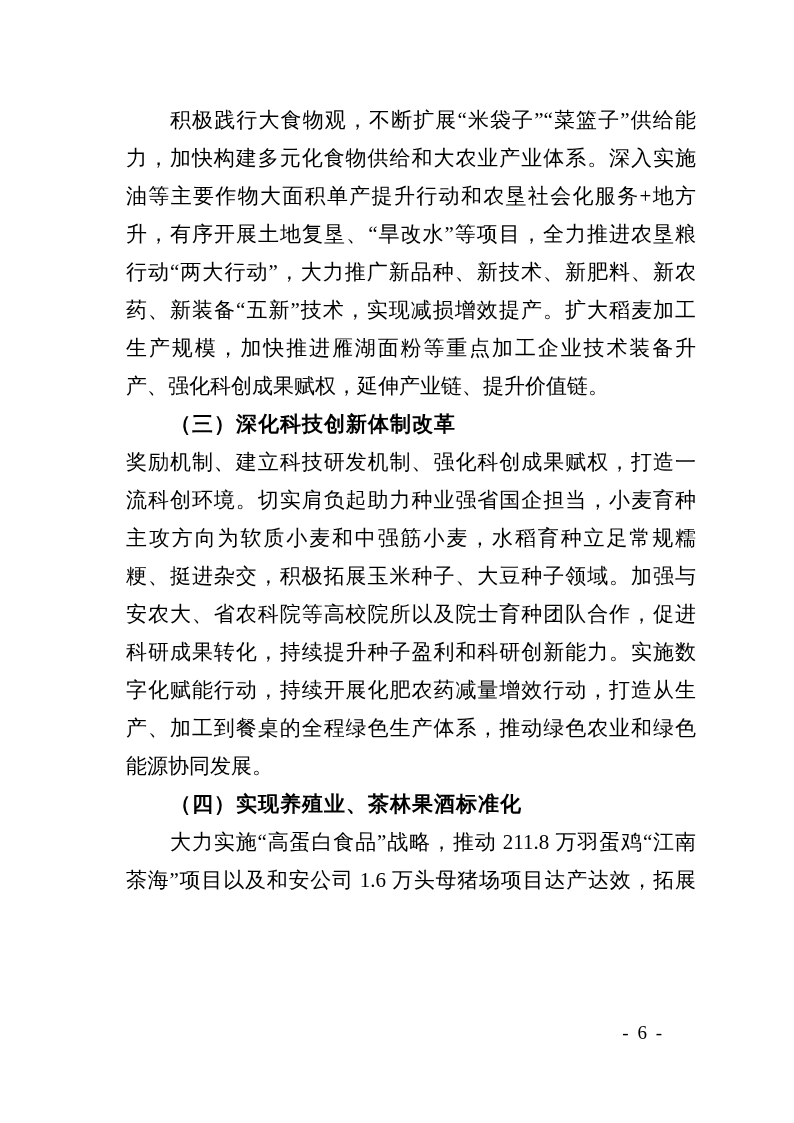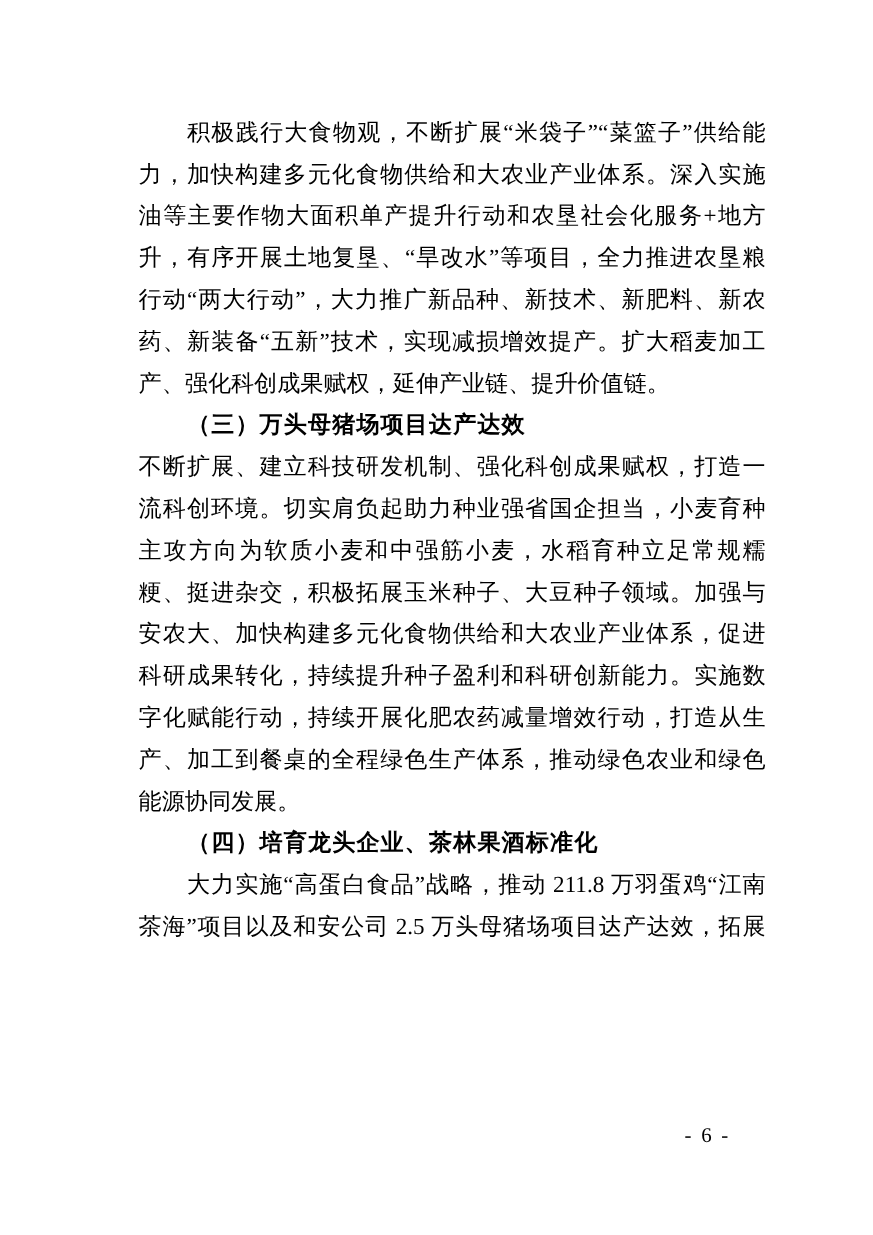--- a/index.html
+++ b/index.html
@@ -56,29 +56,30 @@
 <body>
 
 <div class="page">
   <div class="content">
     <div class="line indent">积极践行大食物观，不断扩展“米袋子”“菜篮子”供给能</div>
     <div class="line">力，加快构建多元化食物供给和大农业产业体系。深入实施</div>
     <div class="line">油等主要作物大面积单产提升行动和农垦社会化服务+地方</div>
     <div class="line">升，有序开展土地复垦、“旱改水”等项目，全力推进农垦粮</div>
     <div class="line">行动“两大行动”，大力推广新品种、新技术、新肥料、新农</div>
     <div class="line">药、新装备“五新”技术，实现减损增效提产。扩大稻麦加工</div>
+    <div class="line">生产规模，加快推进雁湖面粉等重点加工企业技术装备升</div>
     <div class="line end">产、强化科创成果赋权，延伸产业链、提升价值链。</div>
-    <div class="line heading">（三）万头母猪场项目达产达效</div>
-    <div class="line">不断扩展、建立科技研发机制、强化科创成果赋权，打造一</div>
+    <div class="line heading">（三）深化科技创新体制改革</div>
+    <div class="line">奖励机制、建立科技研发机制、强化科创成果赋权，打造一</div>
     <div class="line">流科创环境。切实肩负起助力种业强省国企担当，小麦育种</div>
     <div class="line">主攻方向为软质小麦和中强筋小麦，水稻育种立足常规糯</div>
     <div class="line">粳、挺进杂交，积极拓展玉米种子、大豆种子领域。加强与</div>
-    <div class="line">安农大、加快构建多元化食物供给和大农业产业体系，促进</div>
+    <div class="line">安农大、省农科院等高校院所以及院士育种团队合作，促进</div>
     <div class="line">科研成果转化，持续提升种子盈利和科研创新能力。实施数</div>
     <div class="line">字化赋能行动，持续开展化肥农药减量增效行动，打造从生</div>
     <div class="line">产、加工到餐桌的全程绿色生产体系，推动绿色农业和绿色</div>
     <div class="line end">能源协同发展。</div>
-    <div class="line heading">（四）培育龙头企业、茶林果酒标准化</div>
+    <div class="line heading">（四）实现养殖业、茶林果酒标准化</div>
     <div class="line indent">大力实施“高蛋白食品”战略，推动 211.8 万羽蛋鸡“江南</div>
-    <div class="line">茶海”项目以及和安公司 2.5 万头母猪场项目达产达效，拓展</div>
+    <div class="line">茶海”项目以及和安公司 1.6 万头母猪场项目达产达效，拓展</div>
   </div>
   <div class="footer">- 6 -</div>
 </div>
 
 </body></html>

